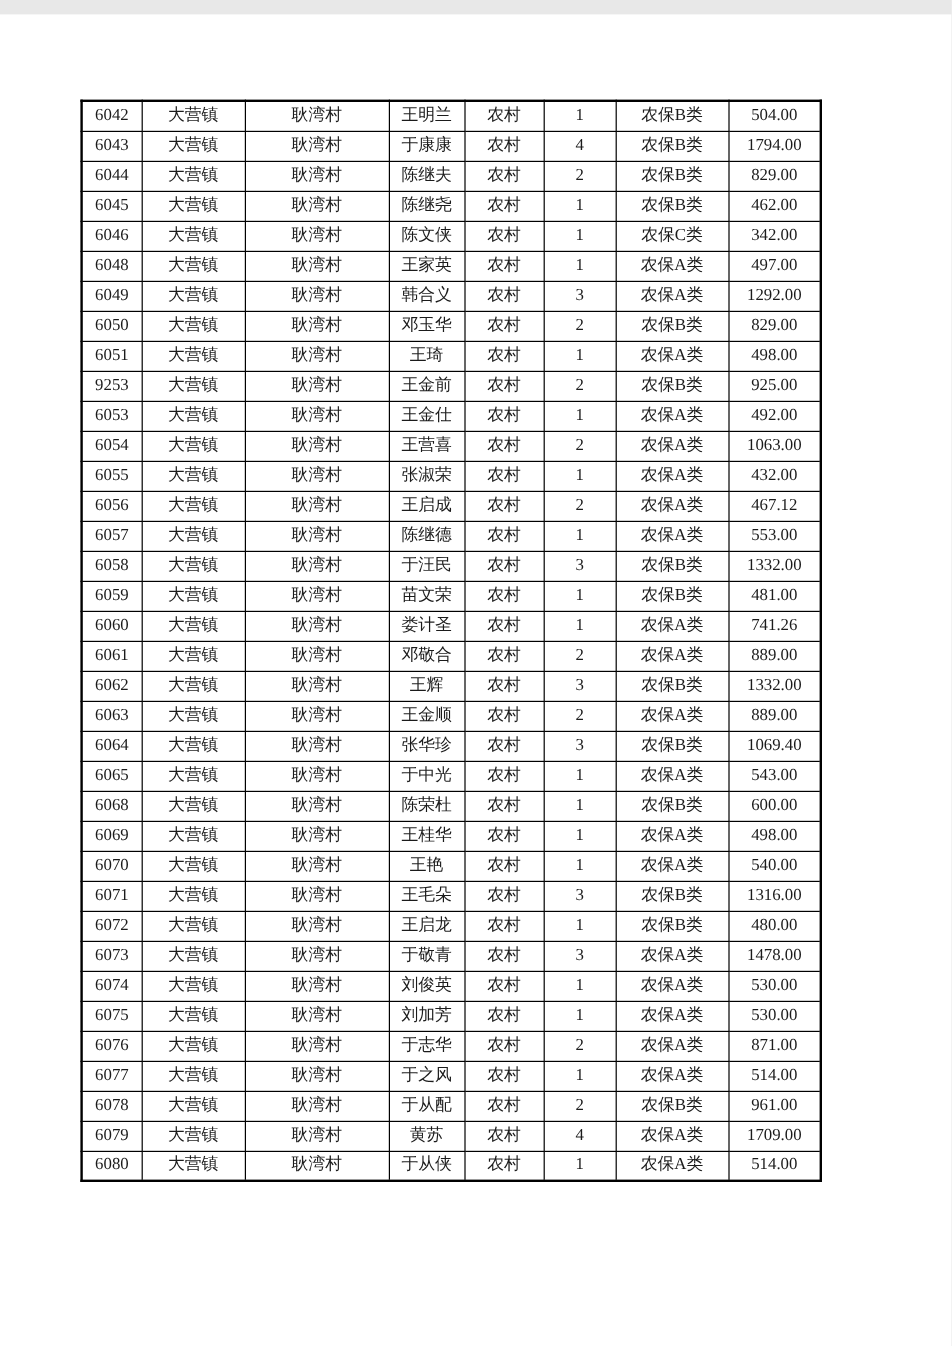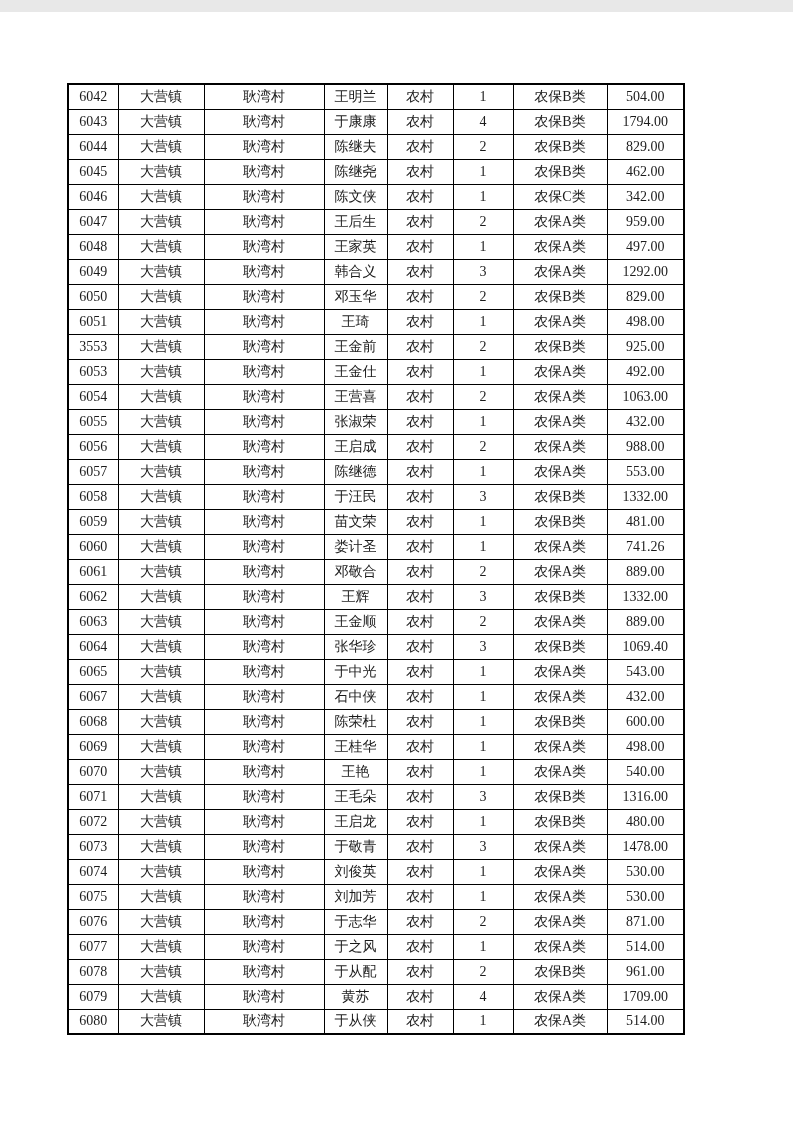--- a/index.html
+++ b/index.html
@@ -108,30 +108,20 @@
           <td>6046</td>
           <td>大营镇</td>
           <td>耿湾村</td>
           <td>陈文侠</td>
           <td>农村</td>
           <td>1</td>
           <td>农保C类</td>
           <td>342.00</td>
         </tr>
         <tr>
-          <td>6047</td>
-          <td>大营镇</td>
-          <td>耿湾村</td>
-          <td>王后生</td>
-          <td>农村</td>
-          <td>2</td>
-          <td>农保A类</td>
-          <td>959.00</td>
-        </tr>
-        <tr>
           <td>6048</td>
           <td>大营镇</td>
           <td>耿湾村</td>
           <td>王家英</td>
           <td>农村</td>
           <td>1</td>
           <td>农保A类</td>
           <td>497.00</td>
         </tr>
         <tr>
@@ -158,21 +148,21 @@
           <td>6051</td>
           <td>大营镇</td>
           <td>耿湾村</td>
           <td>王琦</td>
           <td>农村</td>
           <td>1</td>
           <td>农保A类</td>
           <td>498.00</td>
         </tr>
         <tr>
-          <td>3553</td>
+          <td>9253</td>
           <td>大营镇</td>
           <td>耿湾村</td>
           <td>王金前</td>
           <td>农村</td>
           <td>2</td>
           <td>农保B类</td>
           <td>925.00</td>
         </tr>
         <tr>
           <td>6053</td>
@@ -205,21 +195,21 @@
           <td>432.00</td>
         </tr>
         <tr>
           <td>6056</td>
           <td>大营镇</td>
           <td>耿湾村</td>
           <td>王启成</td>
           <td>农村</td>
           <td>2</td>
           <td>农保A类</td>
-          <td>988.00</td>
+          <td>467.12</td>
         </tr>
         <tr>
           <td>6057</td>
           <td>大营镇</td>
           <td>耿湾村</td>
           <td>陈继德</td>
           <td>农村</td>
           <td>1</td>
           <td>农保A类</td>
           <td>553.00</td>
@@ -296,30 +286,20 @@
         </tr>
         <tr>
           <td>6065</td>
           <td>大营镇</td>
           <td>耿湾村</td>
           <td>于中光</td>
           <td>农村</td>
           <td>1</td>
           <td>农保A类</td>
           <td>543.00</td>
-        </tr>
-        <tr>
-          <td>6067</td>
-          <td>大营镇</td>
-          <td>耿湾村</td>
-          <td>石中侠</td>
-          <td>农村</td>
-          <td>1</td>
-          <td>农保A类</td>
-          <td>432.00</td>
         </tr>
         <tr>
           <td>6068</td>
           <td>大营镇</td>
           <td>耿湾村</td>
           <td>陈荣杜</td>
           <td>农村</td>
           <td>1</td>
           <td>农保B类</td>
           <td>600.00</td>

